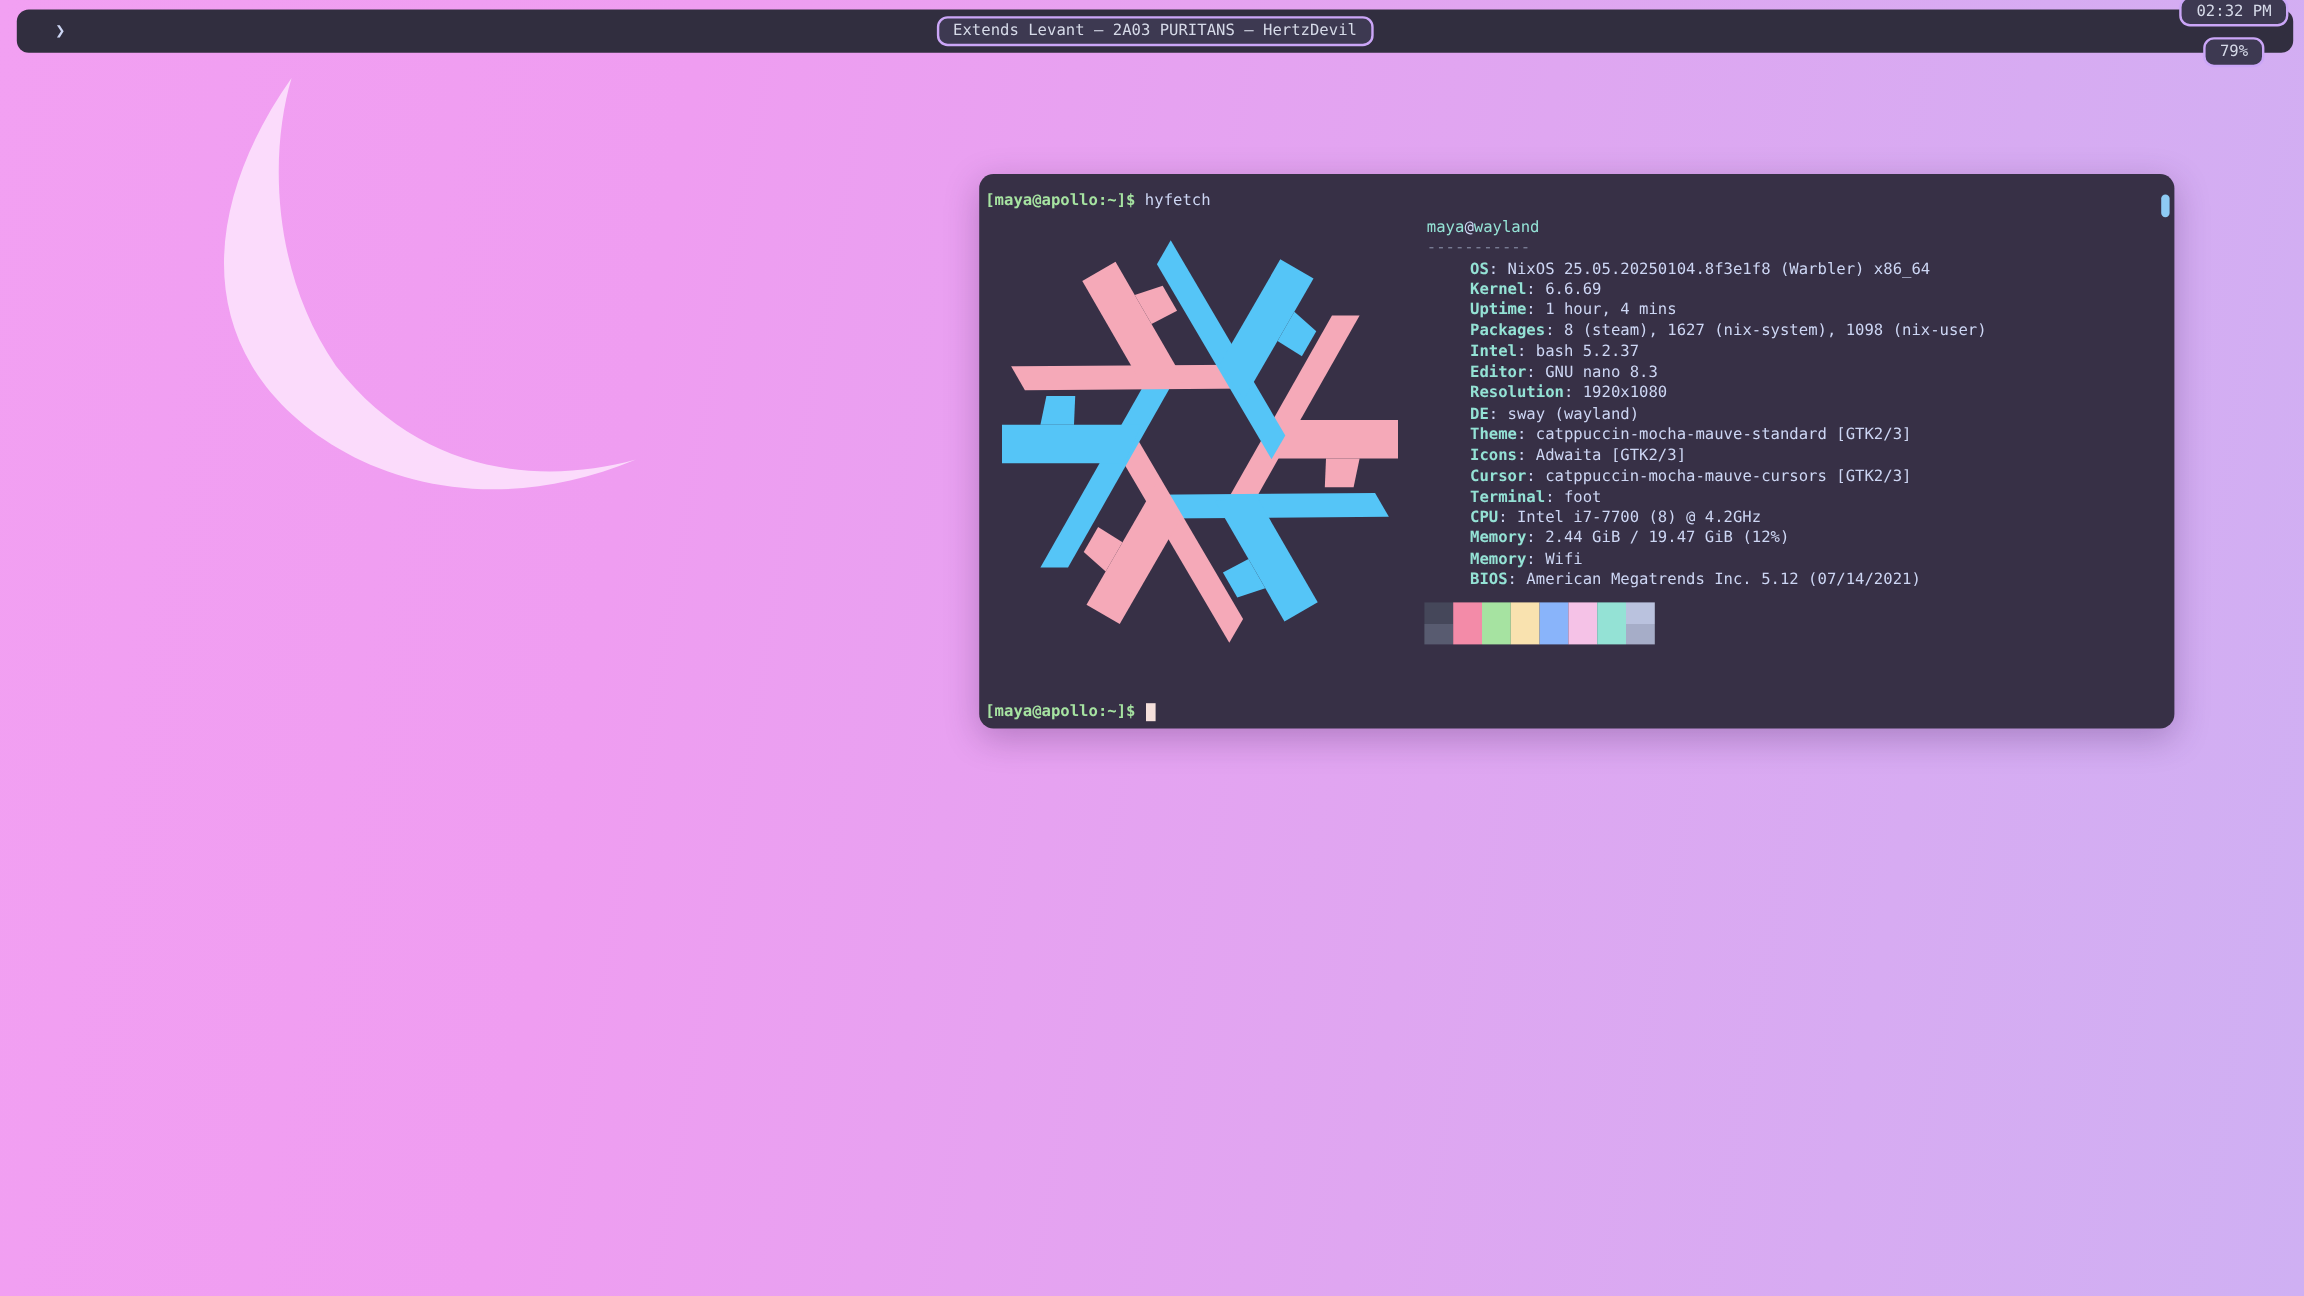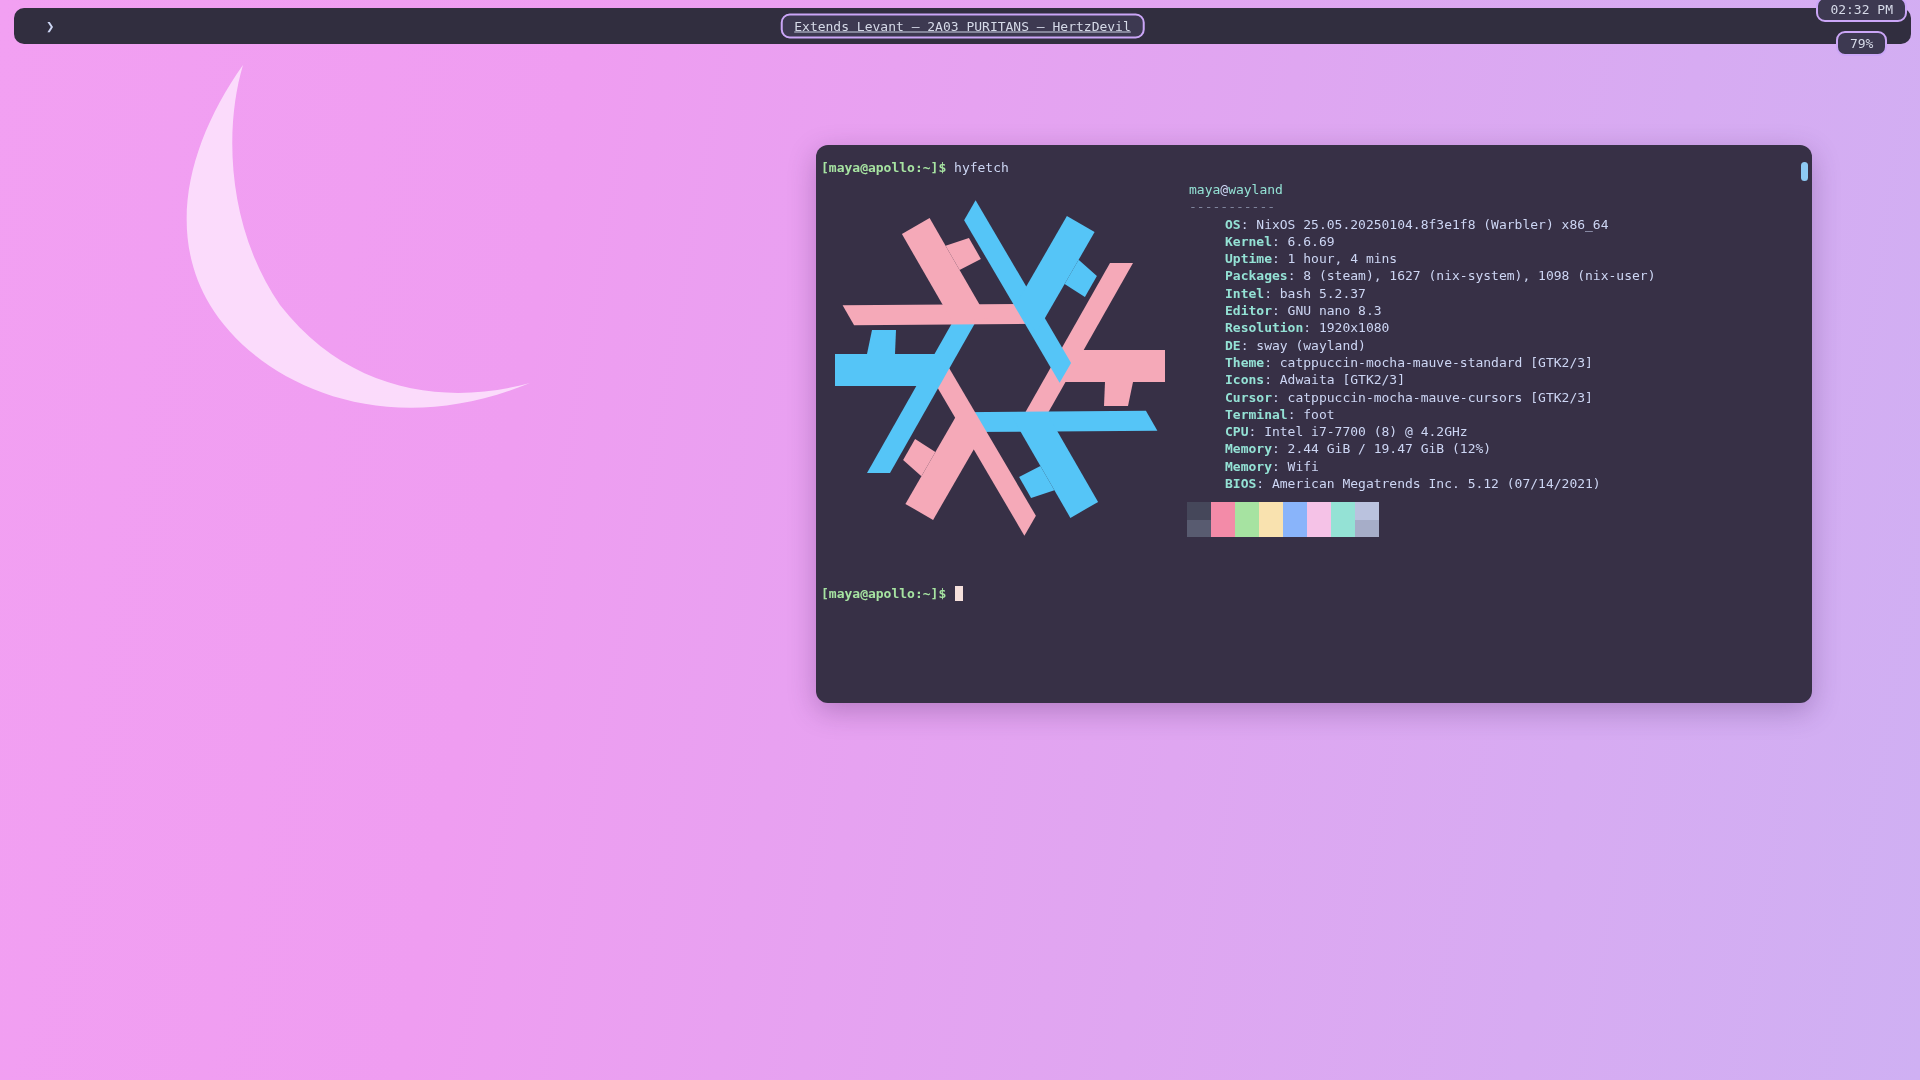--- a/index.html
+++ b/index.html
@@ -21,33 +21,33 @@
     position:absolute; left:14px; top:8px; width:1897px; height:36px;
     background:#312e3f; border-radius:10px;
     display:flex; align-items:center;
     color:#ccd2e4; font-size:13px;
   }
   .bar-chevron {
     margin-left:32px; font-size:14px; font-weight:700; color:#cdd6f4;
     cursor:default; line-height:1;
   }
   .bar-center {
-    position:absolute; left:50%; top:50%; transform:translate(-50%,-50%);text-decoration:underline;
+    position:absolute; left:50%; top:50%; transform:translate(-50%,-50%);
   }
   .bar-box {
     border:2px solid #cba6f7; border-radius:9px; background:#3d3951;
     color:#d6dae8; padding:3px 12px; font-size:13px; white-space:nowrap;
   }
   .bar-right {
     margin-left:auto; display:flex; gap:9px; align-items:center; padding-right:4px;flex-direction:column;
   }
 
   
   .terminal {
-    position:absolute; left:816px; top:145px; width:996px; height:558px;
+    position:absolute; left:816px; top:145px; width:996px; height:462px;
     background:#373046; border-radius:12px;
     box-shadow:0 8px 28px rgba(56,20,82,.28);
     color:#cdd6f4; font-size:13px;
   }
   .term-inner { position:absolute; inset:0; overflow:hidden; border-radius:12px; }
   .term-line { position:absolute; white-space:pre; line-height:17px; }
   .prompt { color:#a6e3a1; font-weight:700; }
   .cmd    { color:#cdd6f4; }
 
   .logo-svg { position:absolute; left:0; top:0; }

